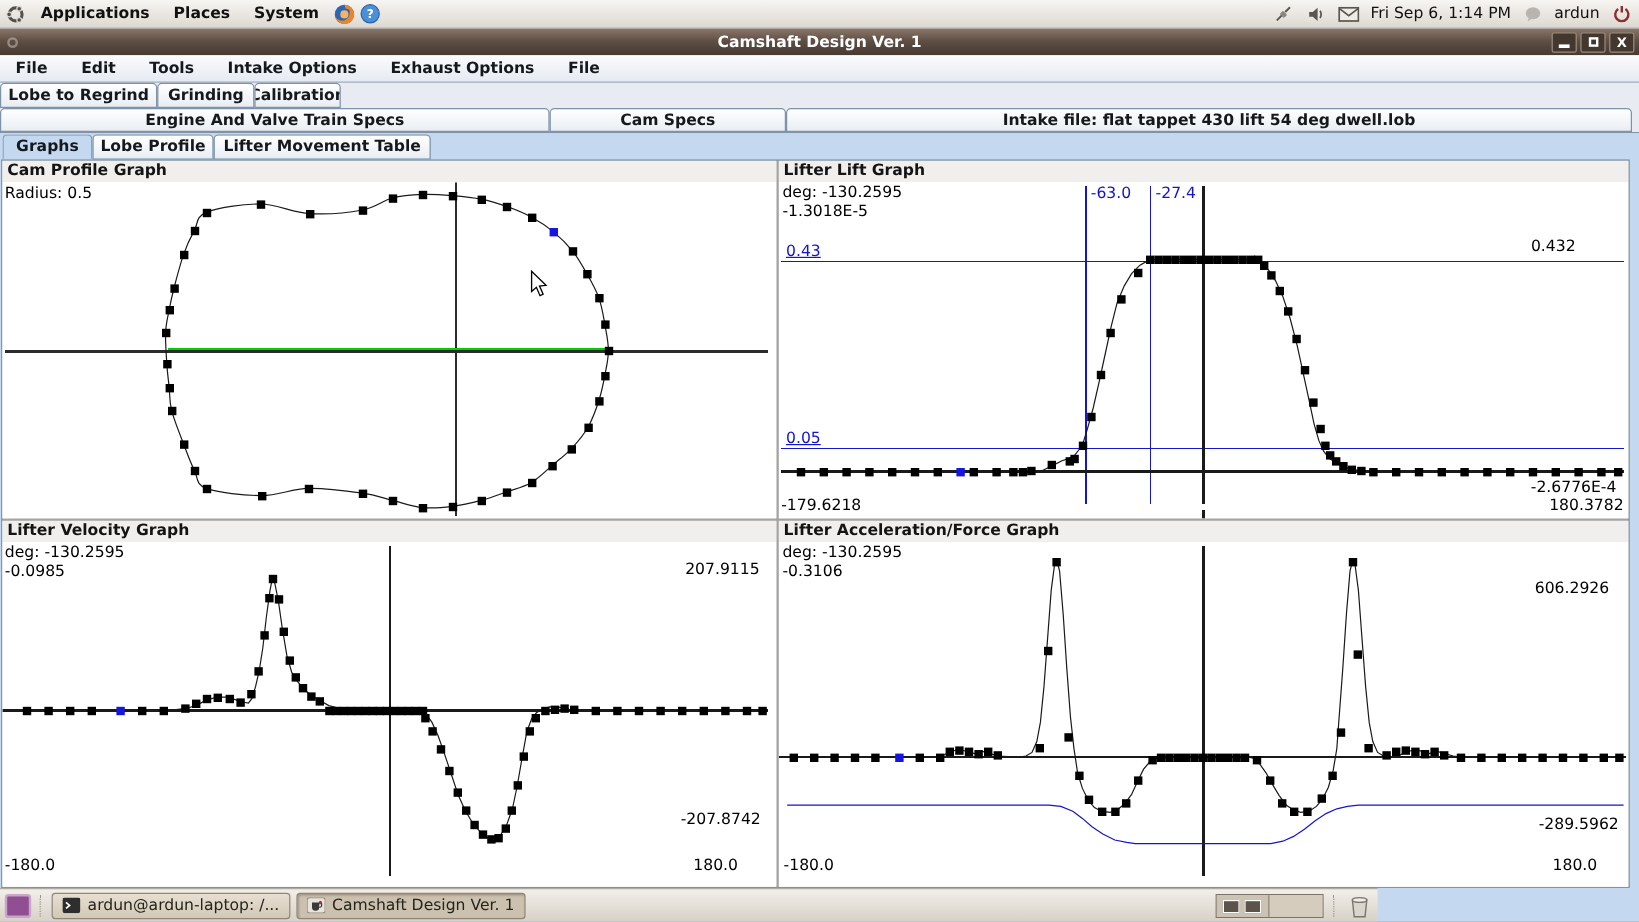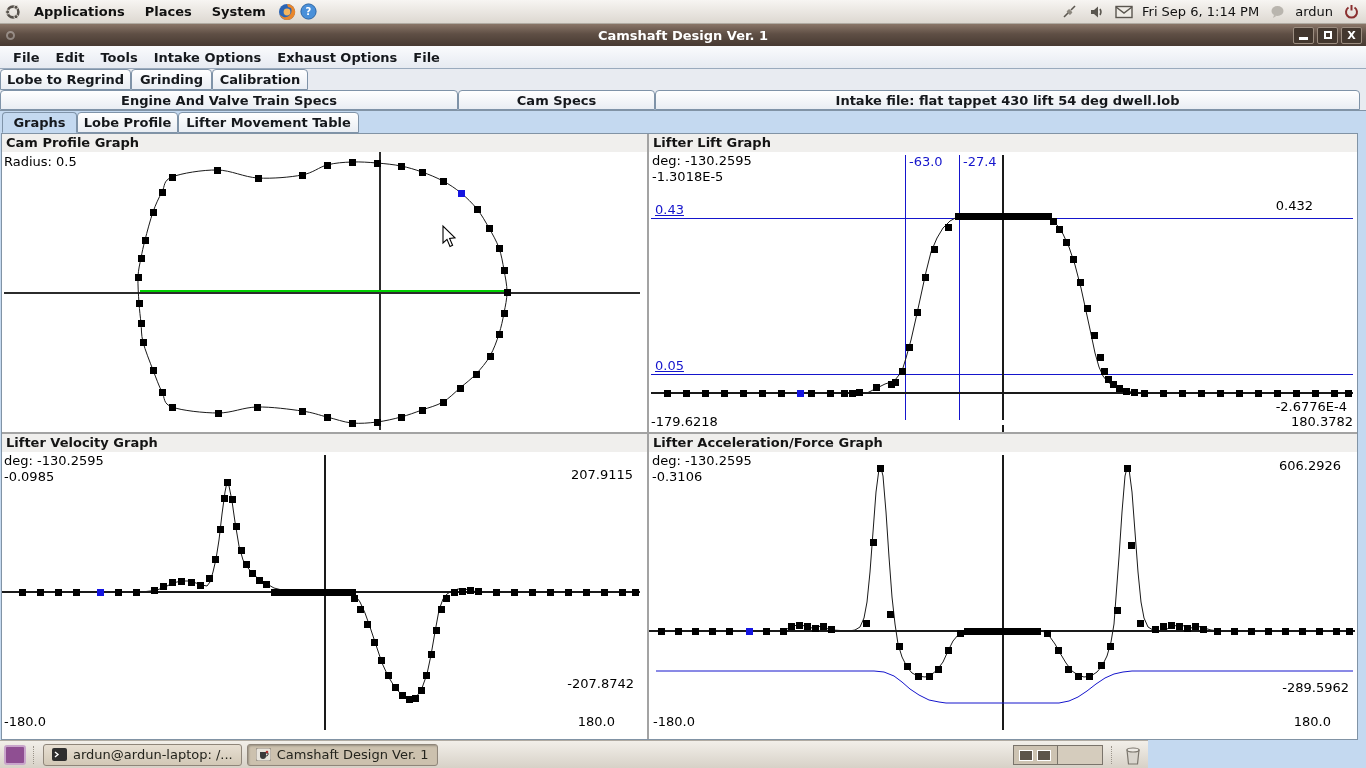--- a/index.html
+++ b/index.html
@@ -28,21 +28,21 @@
     border-radius:50%; margin-left:6px; }
   .win-buttons { margin-left:auto; display:flex; gap:3px; padding-right:4px; z-index:2; }
   .win-btn { width:21px; height:17px; background:#43372e; border:1px solid #9c8d80;
     border-radius:2px; display:flex; align-items:center; justify-content:center; }
   .g-min { width:9px; height:3px; background:#fff; margin-top:6px; }
   .g-max { width:8px; height:8px; border:2px solid #fff; }
   .g-close { color:#fff; font-size:11px; font-weight:bold; line-height:1; }
 
   .menubar { position:absolute; left:0; top:46px; width:1366px; height:23px;
     background:linear-gradient(#fafbfd,#e6eaf1); border-bottom:1px solid #9aaabd;
-    display:flex; align-items:center; gap:2px; padding-left:6px; }
+    display:flex; align-items:center; gap:14px; padding-left:6px; }
   .menu-item { font-weight:bold; font-size:13px; color:#15181c; padding:2px 7px; }
 
   
   .tabrow { position:absolute; left:0; width:1366px; display:flex; background:#e8ebf1; }
   .row1 { top:69px; height:21px; }
   .row2 { top:90px; height:21px; border-bottom:1px solid #8193a5; }
   .row3 { top:111px; height:22px; background:#c4d9f0; padding-left:2px; }
   .tab { border:1px solid #7f93a8; border-radius:4px 4px 0 0; display:flex;
     align-items:center; justify-content:center; font-size:13px; font-weight:bold;
     color:#15181c; background:linear-gradient(#ffffff,#e9edf3); white-space:nowrap;
@@ -176,21 +176,21 @@
     <span class="menu-item">Edit</span>
     <span class="menu-item">Tools</span>
     <span class="menu-item">Intake Options</span>
     <span class="menu-item">Exhaust Options</span>
     <span class="menu-item">File</span>
   </div>
 
   <div class="tabrow row1">
     <div class="tab" style="width:131px">Lobe to Regrind</div>
     <div class="tab" style="width:81px">Grinding</div>
-    <div class="tab" style="width:96px">Calibration</div>
+    <div class="tab" style="width:72px">Calibration</div>
   </div>
   <div class="tabrow row2">
     <div class="tab" style="width:458px">Engine And Valve Train Specs</div>
     <div class="tab" style="width:197px">Cam Specs</div>
     <div class="tab" style="width:705px">Intake file: flat tappet 430 lift 54 deg dwell.lob</div>
   </div>
   <div class="tabrow row3">
     <div class="tab sel" style="width:75px">Graphs</div>
     <div class="tab" style="width:101px">Lobe Profile</div>
     <div class="tab" style="width:181px">Lifter Movement Table</div>
@@ -506,21 +506,21 @@
                 <rect x="667" y="176" width="7" height="7" fill="#000000"></rect>
                 <rect x="684" y="176" width="7" height="7" fill="#000000"></rect>
                 <rect x="697" y="176" width="7" height="7" fill="#000000"></rect>
               </g>
               <g>
                 <rect x="97" y="176" width="7" height="7" fill="#1515e0"></rect>
               </g>
             </svg>
             <span class="glabel" style="left: 3px; top: 1px;">deg: -130.2595</span>
             <span class="glabel" style="left: 3px; top: 17px;">-0.3106</span>
-            <span class="glabel" style="right: 16px; top: 6px;">606.2926</span>
+            <span class="glabel" style="right: 16px; top: 31px;">606.2926</span>
             <span class="glabel" style="right: 8px; top: 228px;">-289.5962</span>
             <span class="glabel" style="left: 4px; top: 262px;">-180.0</span>
             <span class="glabel" style="right: 26px; top: 262px;">180.0</span>
           </div>
       </div>
     </div>
   </div>
 
   <div class="taskbar">
     <span class="show-desktop"></span>

